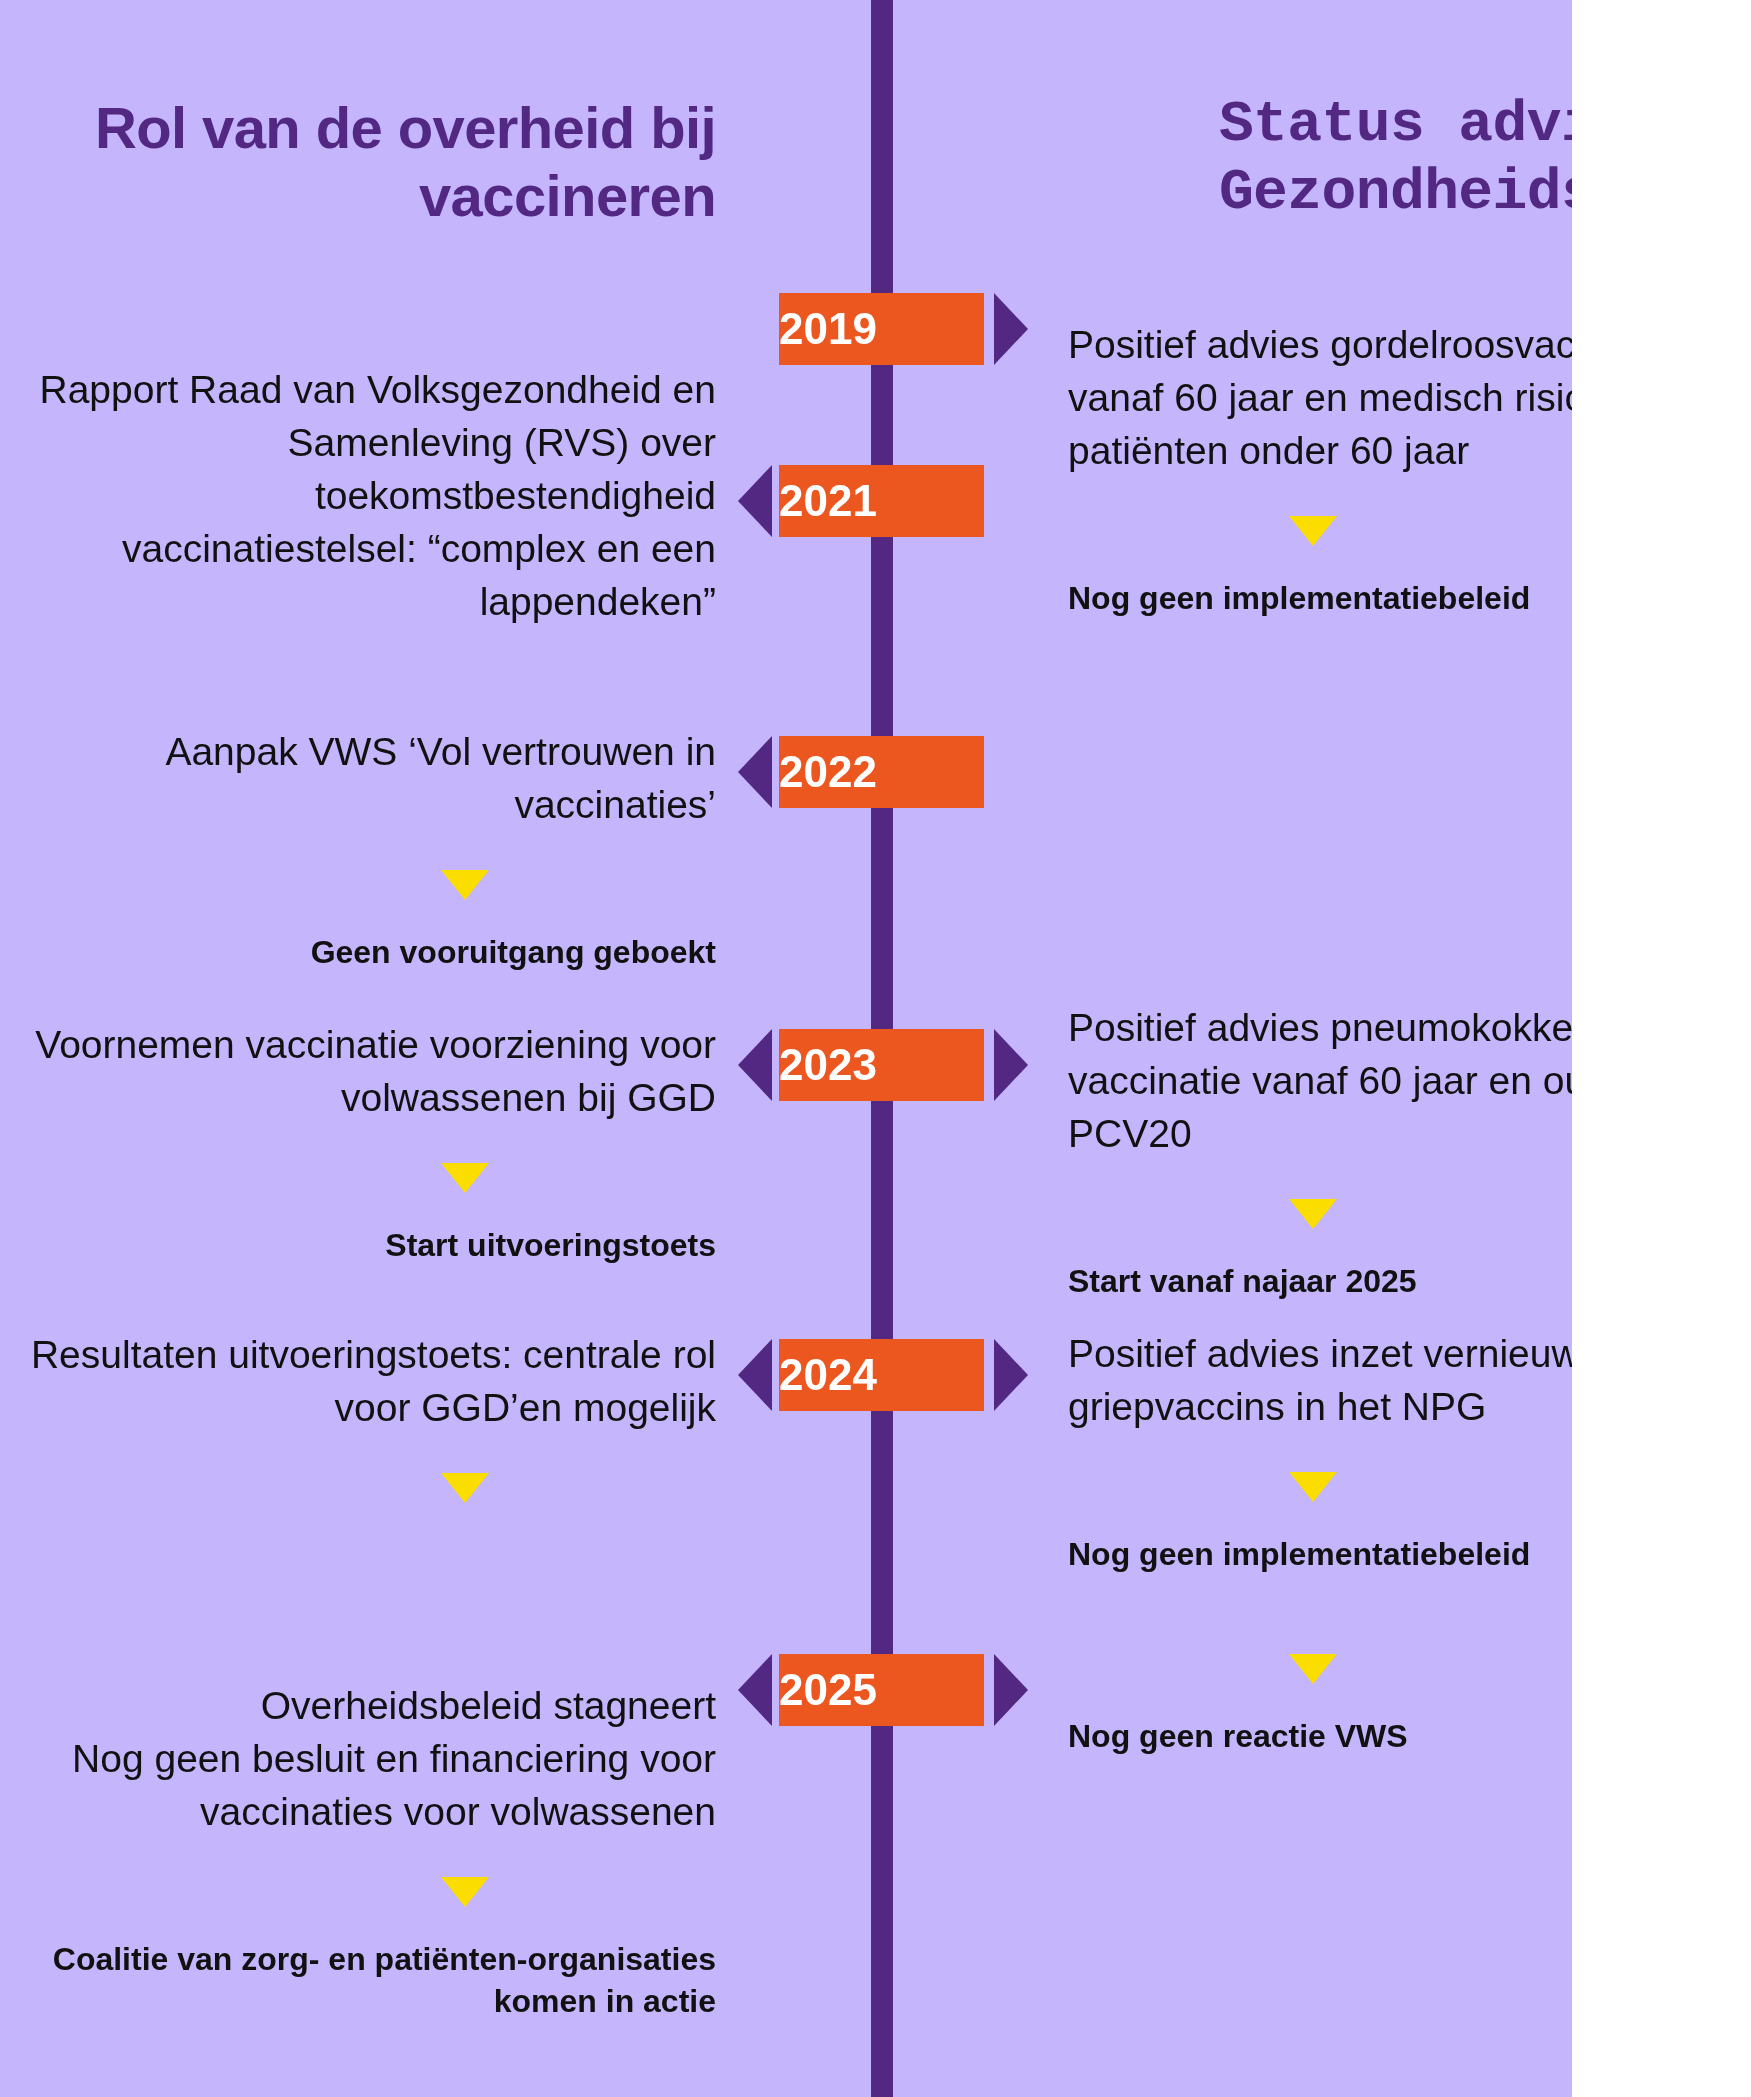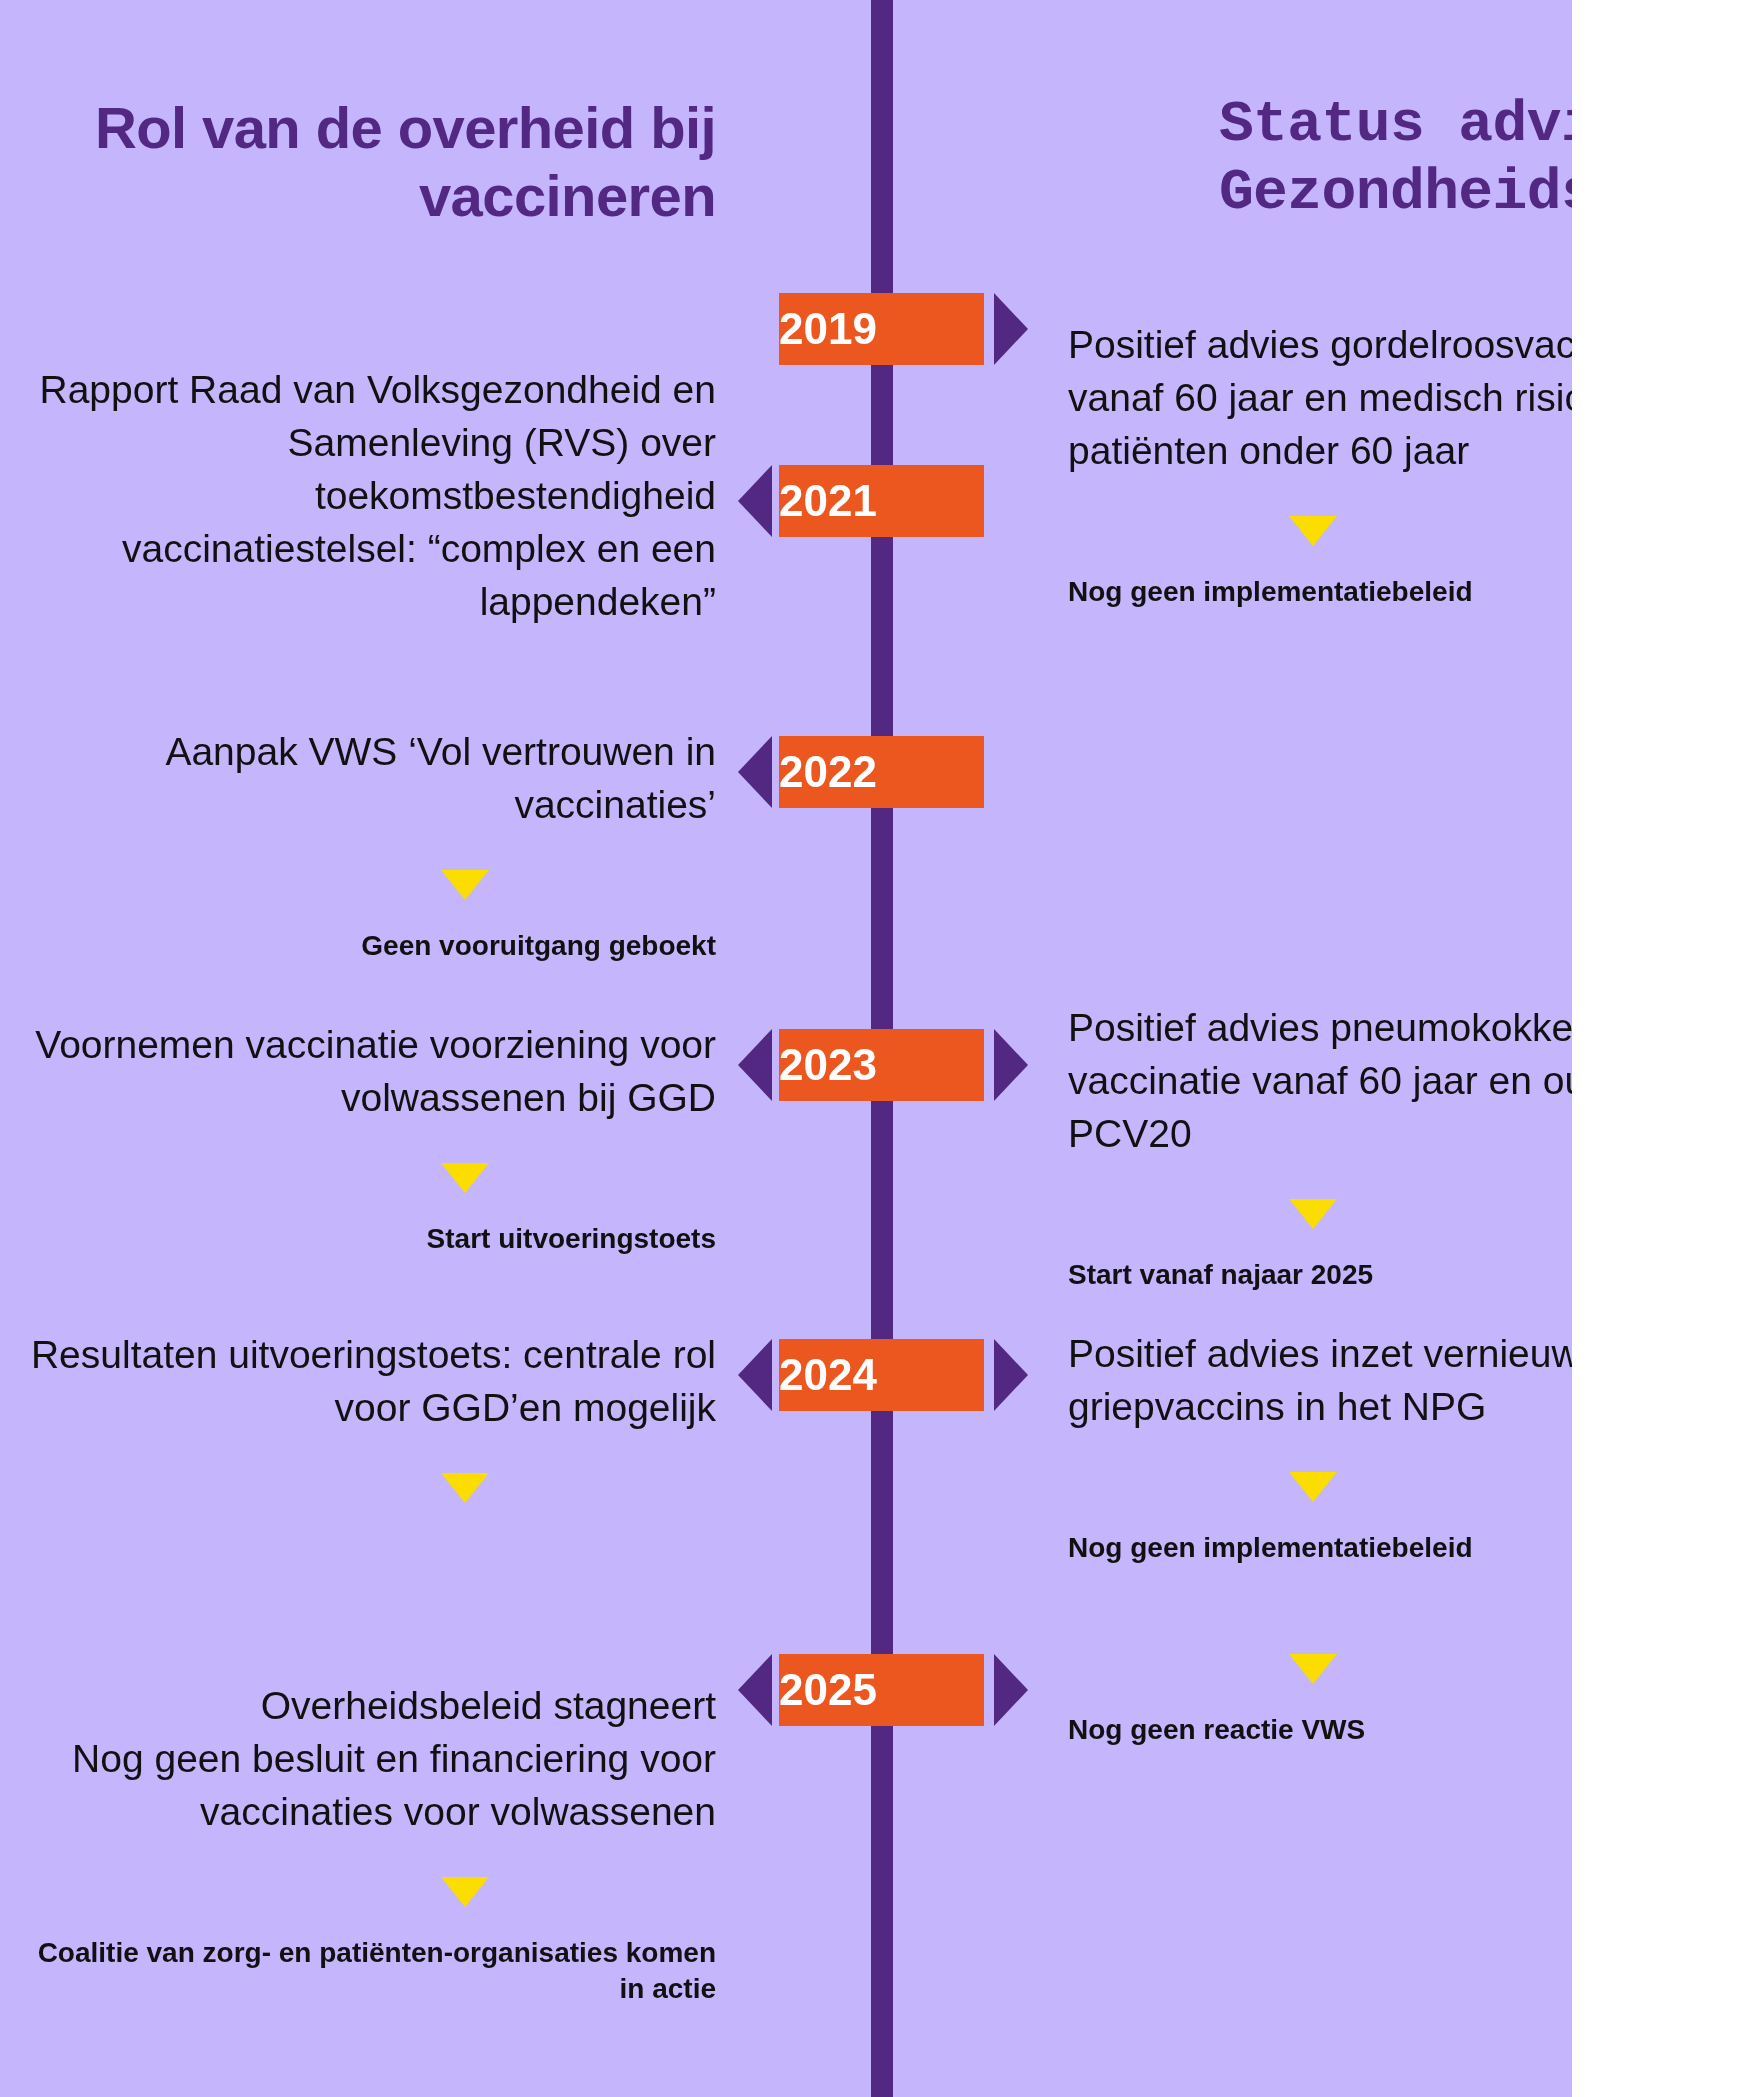--- a/index.html
+++ b/index.html
@@ -123,21 +123,21 @@
   }
 
   .body-text {
     font-size: 39px;
     line-height: 1.36;
     color: #111111;
     font-weight: 400;
     white-space: pre-line;
   }
   .status-text {
-    font-size: 28px;
+    font-size: 32px;
     line-height: 1.3;
     color: #111111;
     font-weight: 700;
     white-space: pre-line;
   }
 
   .yellow-arrow {
     width: 0;
     height: 0;
     border-left: 24px solid transparent;

